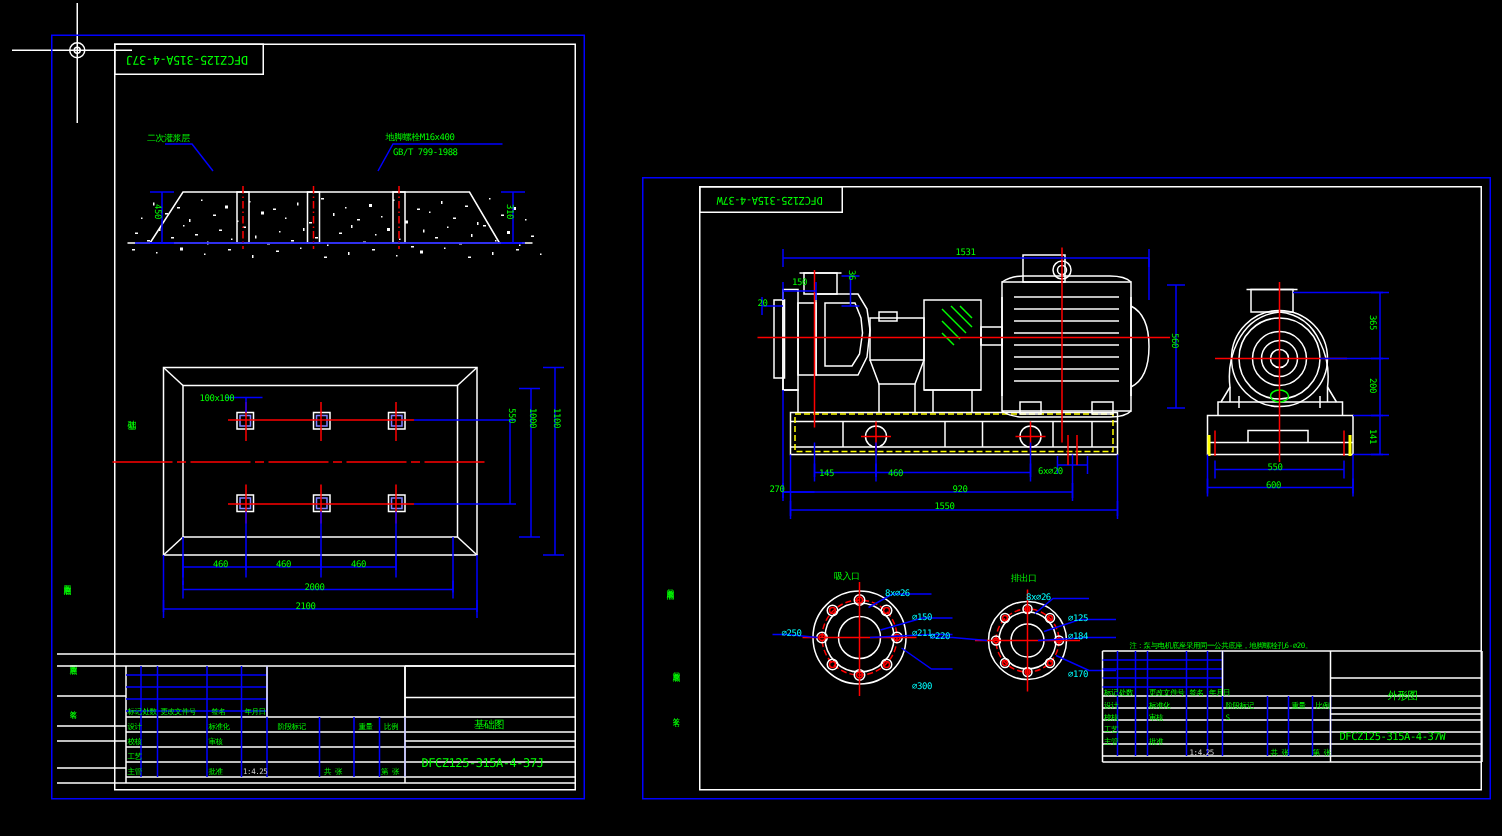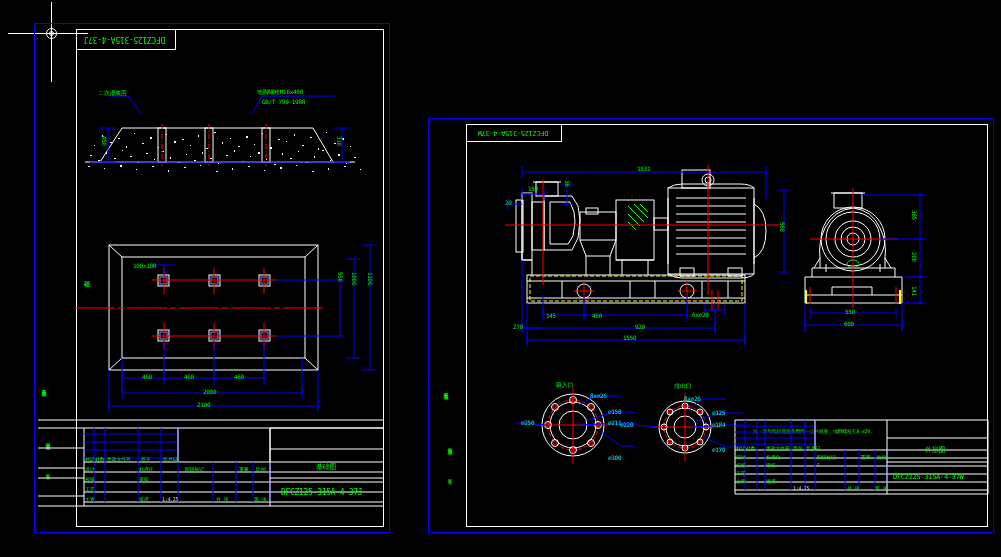--- a/index.html
+++ b/index.html
@@ -233,21 +233,21 @@
   <div class="txt" style="left:203px;top:389px;">2000</div>
   <div class="txt" style="left:197px;top:402px;">2100</div>
   <div class="txt" style="left:337px;top:272px;writing-mode:vertical-rl;">550</div>
   <div class="txt" style="left:351px;top:272px;writing-mode:vertical-rl;">1000</div>
   <div class="txt" style="left:367px;top:272px;writing-mode:vertical-rl;">1100</div>
 
   <div class="txt" style="left:41px;top:387px;writing-mode:vertical-rl;font-size:5px;">旧底图总号</div>
   <div class="txt" style="left:45px;top:440px;writing-mode:vertical-rl;font-size:5px;">底图总号</div>
   <div class="txt" style="left:45px;top:470px;writing-mode:vertical-rl;font-size:5px;">签名</div>
 
-  <div class="abs" style="left:38px;top:416px;width:346px;height:90px;">
+  <div class="abs" style="left:38px;top:432px;width:346px;height:90px;">
     <svg width="346" height="90">
 
       <line x1="0" y1="4" x2="346" y2="4" stroke="#ffffff" stroke-width="1"></line>
       <line x1="0" y1="12" x2="346" y2="12" stroke="#ffffff" stroke-width="1"></line>
       <line x1="0" y1="32" x2="46" y2="32" stroke="#ffffff" stroke-width="1"></line>
       <line x1="0" y1="52" x2="46" y2="52" stroke="#ffffff" stroke-width="1"></line>
       <line x1="0" y1="62" x2="46" y2="62" stroke="#ffffff" stroke-width="1"></line>
       <line x1="0" y1="80" x2="46" y2="80" stroke="#ffffff" stroke-width="1"></line>
       <line x1="46" y1="12" x2="46" y2="90" stroke="#ffffff" stroke-width="1"></line>
 
@@ -596,21 +596,21 @@
   <div class="txt" style="left:712px;top:422px;color:#00ffff;">∅184</div>
   <div class="txt" style="left:712px;top:447px;color:#00ffff;">∅170</div>
   <div class="txt" style="left:620px;top:422px;color:#00ffff;">∅220</div>
 
   <div class="txt" style="left:753px;top:428px;font-size:5px;">注：泵与电机底座采用同一公共底座，地脚螺栓孔6-∅20。</div>
 
   <div class="txt" style="left:443px;top:390px;writing-mode:vertical-rl;font-size:5px;">旧底图总号</div>
   <div class="txt" style="left:447px;top:445px;writing-mode:vertical-rl;font-size:5px;">底图总号</div>
   <div class="txt" style="left:447px;top:475px;writing-mode:vertical-rl;font-size:5px;">签名</div>
 
-  <div class="abs" style="left:735px;top:414px;width:253px;height:80px;">
+  <div class="abs" style="left:735px;top:428px;width:253px;height:80px;">
     <svg width="253" height="80">
       <line x1="0" y1="6" x2="253" y2="6" stroke="#ffffff" stroke-width="1"></line>
       <line x1="0" y1="6" x2="0" y2="80" stroke="#ffffff" stroke-width="1"></line>
       <line x1="0" y1="36" x2="253" y2="36" stroke="#ffffff" stroke-width="1"></line>
       <line x1="0" y1="44" x2="253" y2="44" stroke="#ffffff" stroke-width="1"></line>
       <line x1="0" y1="52" x2="253" y2="52" stroke="#ffffff" stroke-width="1"></line>
       <line x1="0" y1="60" x2="253" y2="60" stroke="#ffffff" stroke-width="1"></line>
       <line x1="0" y1="68" x2="253" y2="68" stroke="#ffffff" stroke-width="1"></line>
       <line x1="0" y1="76" x2="253" y2="76" stroke="#ffffff" stroke-width="1"></line>
       <g stroke="#0000ff" stroke-width="1">

